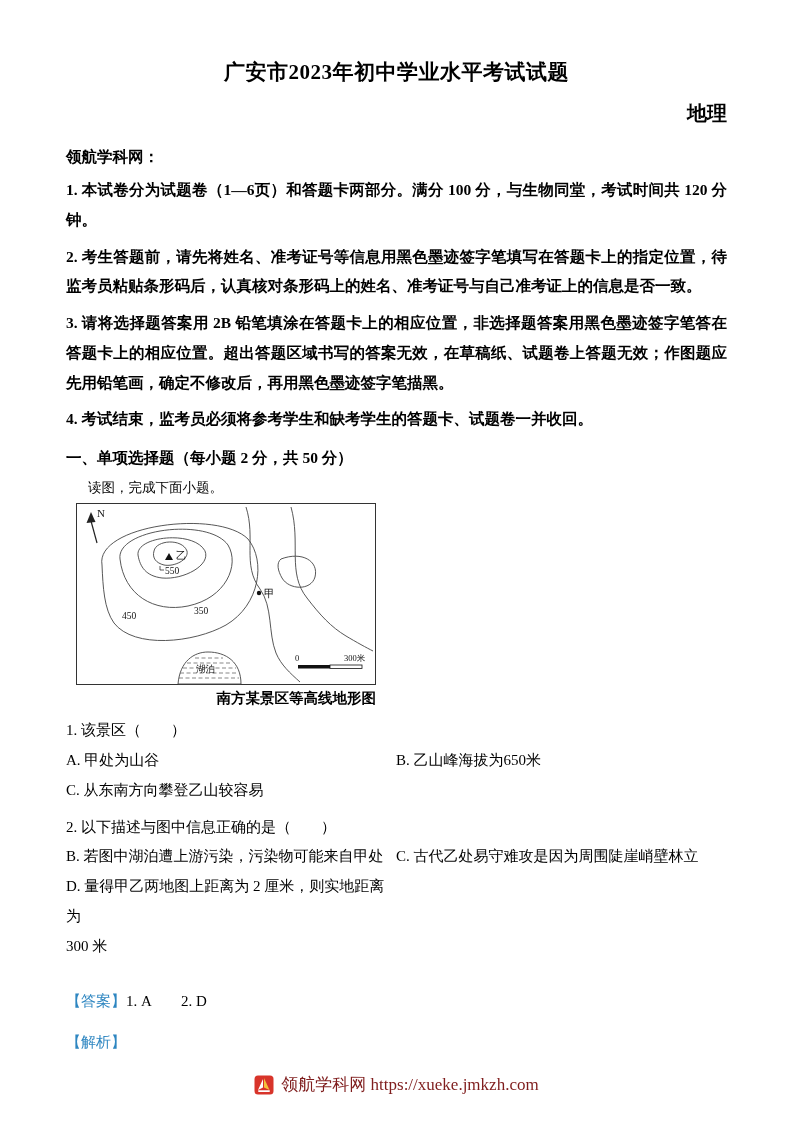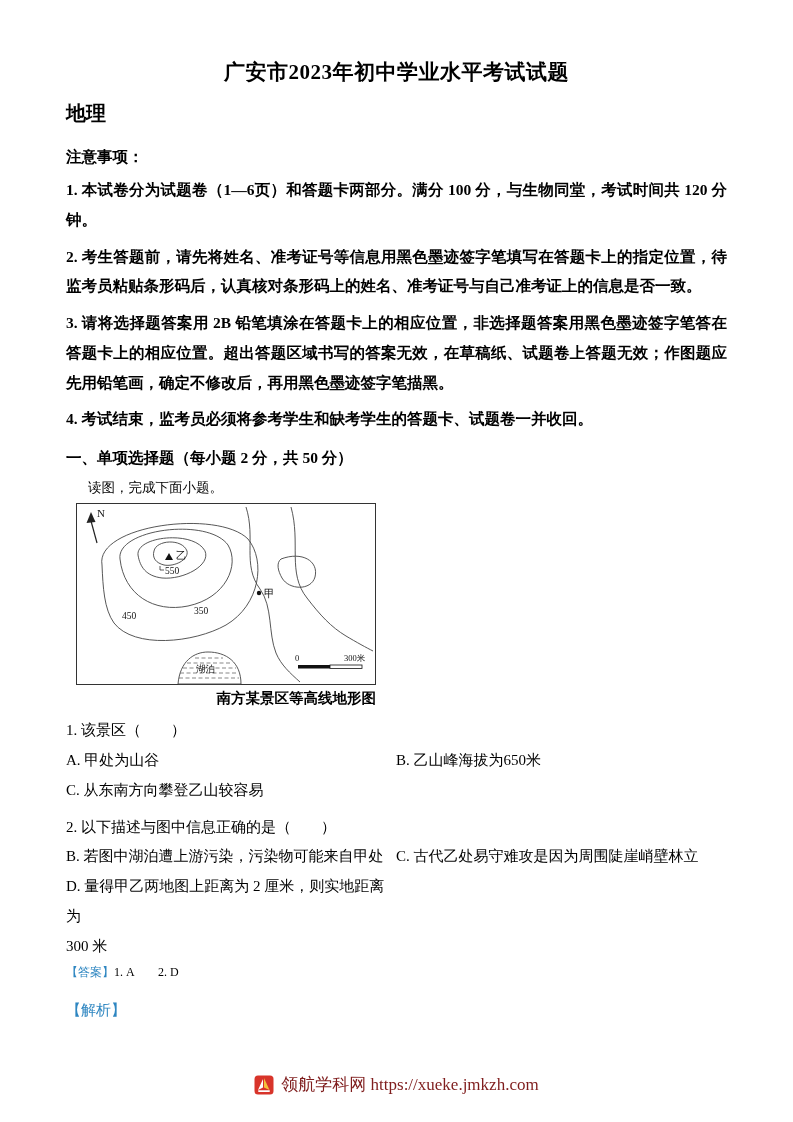--- a/index.html
+++ b/index.html
@@ -4,58 +4,58 @@
 <style>
   * { margin:0; padding:0; box-sizing:border-box; }
   html,body { background:#ffffff; }
   body {
     width:793px; height:1122px; position:relative; overflow:hidden;
     font-family:"Liberation Serif","DejaVu Serif",serif; color:#000;
   }
   .page { padding:58px 66px 0 66px; }
 
   .title { text-align:center; font-size:21px; font-weight:700; letter-spacing:.5px; }
-  .subject { text-align:left; font-size:20px; font-weight:700; margin-top:14px; }
+  .subject { text-align:right; font-size:20px; font-weight:700; margin-top:14px; }
 
   .notice-heading { font-size:15.5px; font-weight:700; margin-top:20px; }
   .notice-item { font-size:15.5px; font-weight:600; line-height:1.92; margin-top:7px; text-align:justify; }
 
   .section-heading { font-size:15.5px; font-weight:700; margin-top:14px; }
   .intro { font-size:13.5px; margin-top:10px; padding-left:22px; }
 
   figure { margin:6px 0 0 10px; width:300px; }
   .map-box { display:block; }
   figcaption { text-align:right; font-size:14.5px; font-weight:600; margin-top:4px; }
 
   .stem { font-size:15px; line-height:1.9; margin-top:8px; }
   .opts { display:grid; grid-template-columns:330px 1fr; font-size:15px; line-height:2.0; }
   .opt  { padding-right:6px; }
   .cont-line { font-size:15px; line-height:2.0; }
 
-  .answer-line { font-size:12px; line-height:1.9; margin-top:0; }
+  .answer-line { font-size:15px; line-height:1.9; margin-top:26px; }
   .analysis-line { font-size:15px; line-height:1.9; margin-top:12px; }
   .blue { color:#2e86c1; }
 
   .footer {
     position:absolute; left:0; bottom:26px; width:100%;
     display:flex; align-items:center; justify-content:center; gap:7px;
     color:#7f1d1d; font-size:17px;
   }
   svg text { font-family:"Liberation Serif","DejaVu Serif",serif; }
 </style>
 </head>
 <body>
 
 <div class="page">
 
   <h1 class="title">广安市2023年初中学业水平考试试题</h1>
   <h2 class="subject">地理</h2>
 
   <div>
-    <p class="notice-heading">注意事项：</p>
+    <p class="notice-heading">领航学科网：</p>
     <p class="notice-item">1. 本试卷分为试题卷（1—6页）和答题卡两部分。满分 100 分，与生物同堂，考试时间共 120 分钟。</p>
     <p class="notice-item">2. 考生答题前，请先将姓名、准考证号等信息用黑色墨迹签字笔填写在答题卡上的指定位置，待监考员粘贴条形码后，认真核对条形码上的姓名、准考证号与自己准考证上的信息是否一致。</p>
     <p class="notice-item">3. 请将选择题答案用 2B 铅笔填涂在答题卡上的相应位置，非选择题答案用黑色墨迹签字笔答在答题卡上的相应位置。超出答题区域书写的答案无效，在草稿纸、试题卷上答题无效；作图题应先用铅笔画，确定不修改后，再用黑色墨迹签字笔描黑。</p>
     <p class="notice-item">4. 考试结束，监考员必须将参考学生和缺考学生的答题卡、试题卷一并收回。</p>
   </div>
 
   <p class="section-heading">一、单项选择题（每小题 2 分，共 50 分）</p>
   <p class="intro">读图，完成下面小题。</p>
 
   <figure>

